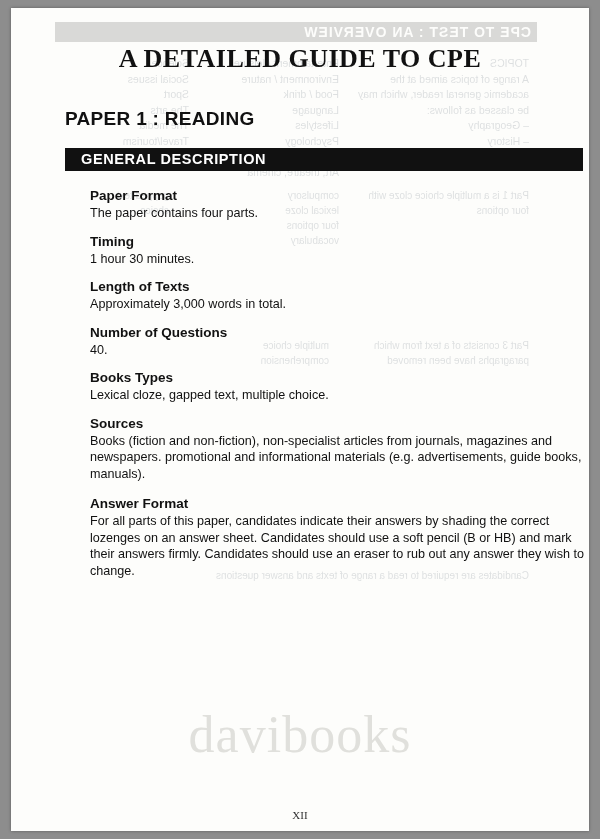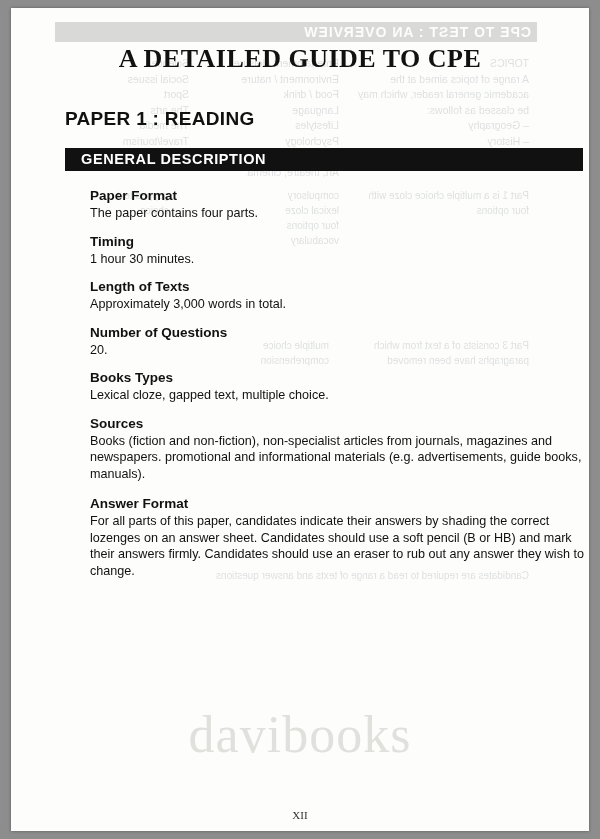--- a/index.html
+++ b/index.html
@@ -218,21 +218,21 @@
         <div class="field-value">1 hour 30 minutes.</div>
       </div>
 
       <div class="field">
         <div class="field-label">Length of Texts</div>
         <div class="field-value">Approximately 3,000 words in total.</div>
       </div>
 
       <div class="field">
         <div class="field-label">Number of Questions</div>
-        <div class="field-value">20.</div>
+        <div class="field-value">40.</div>
       </div>
 
       <div class="field">
         <div class="field-label">Books Types</div>
         <div class="field-value">Lexical cloze, gapped text, multiple choice.</div>
       </div>
 
       <div class="field tall">
         <div class="field-label">Sources</div>
         <div class="field-value">Books (fiction and non-fiction), non-specialist articles from journals, magazines and newspapers. promotional and informational materials (e.g. advertisements, guide books, manuals).</div>

